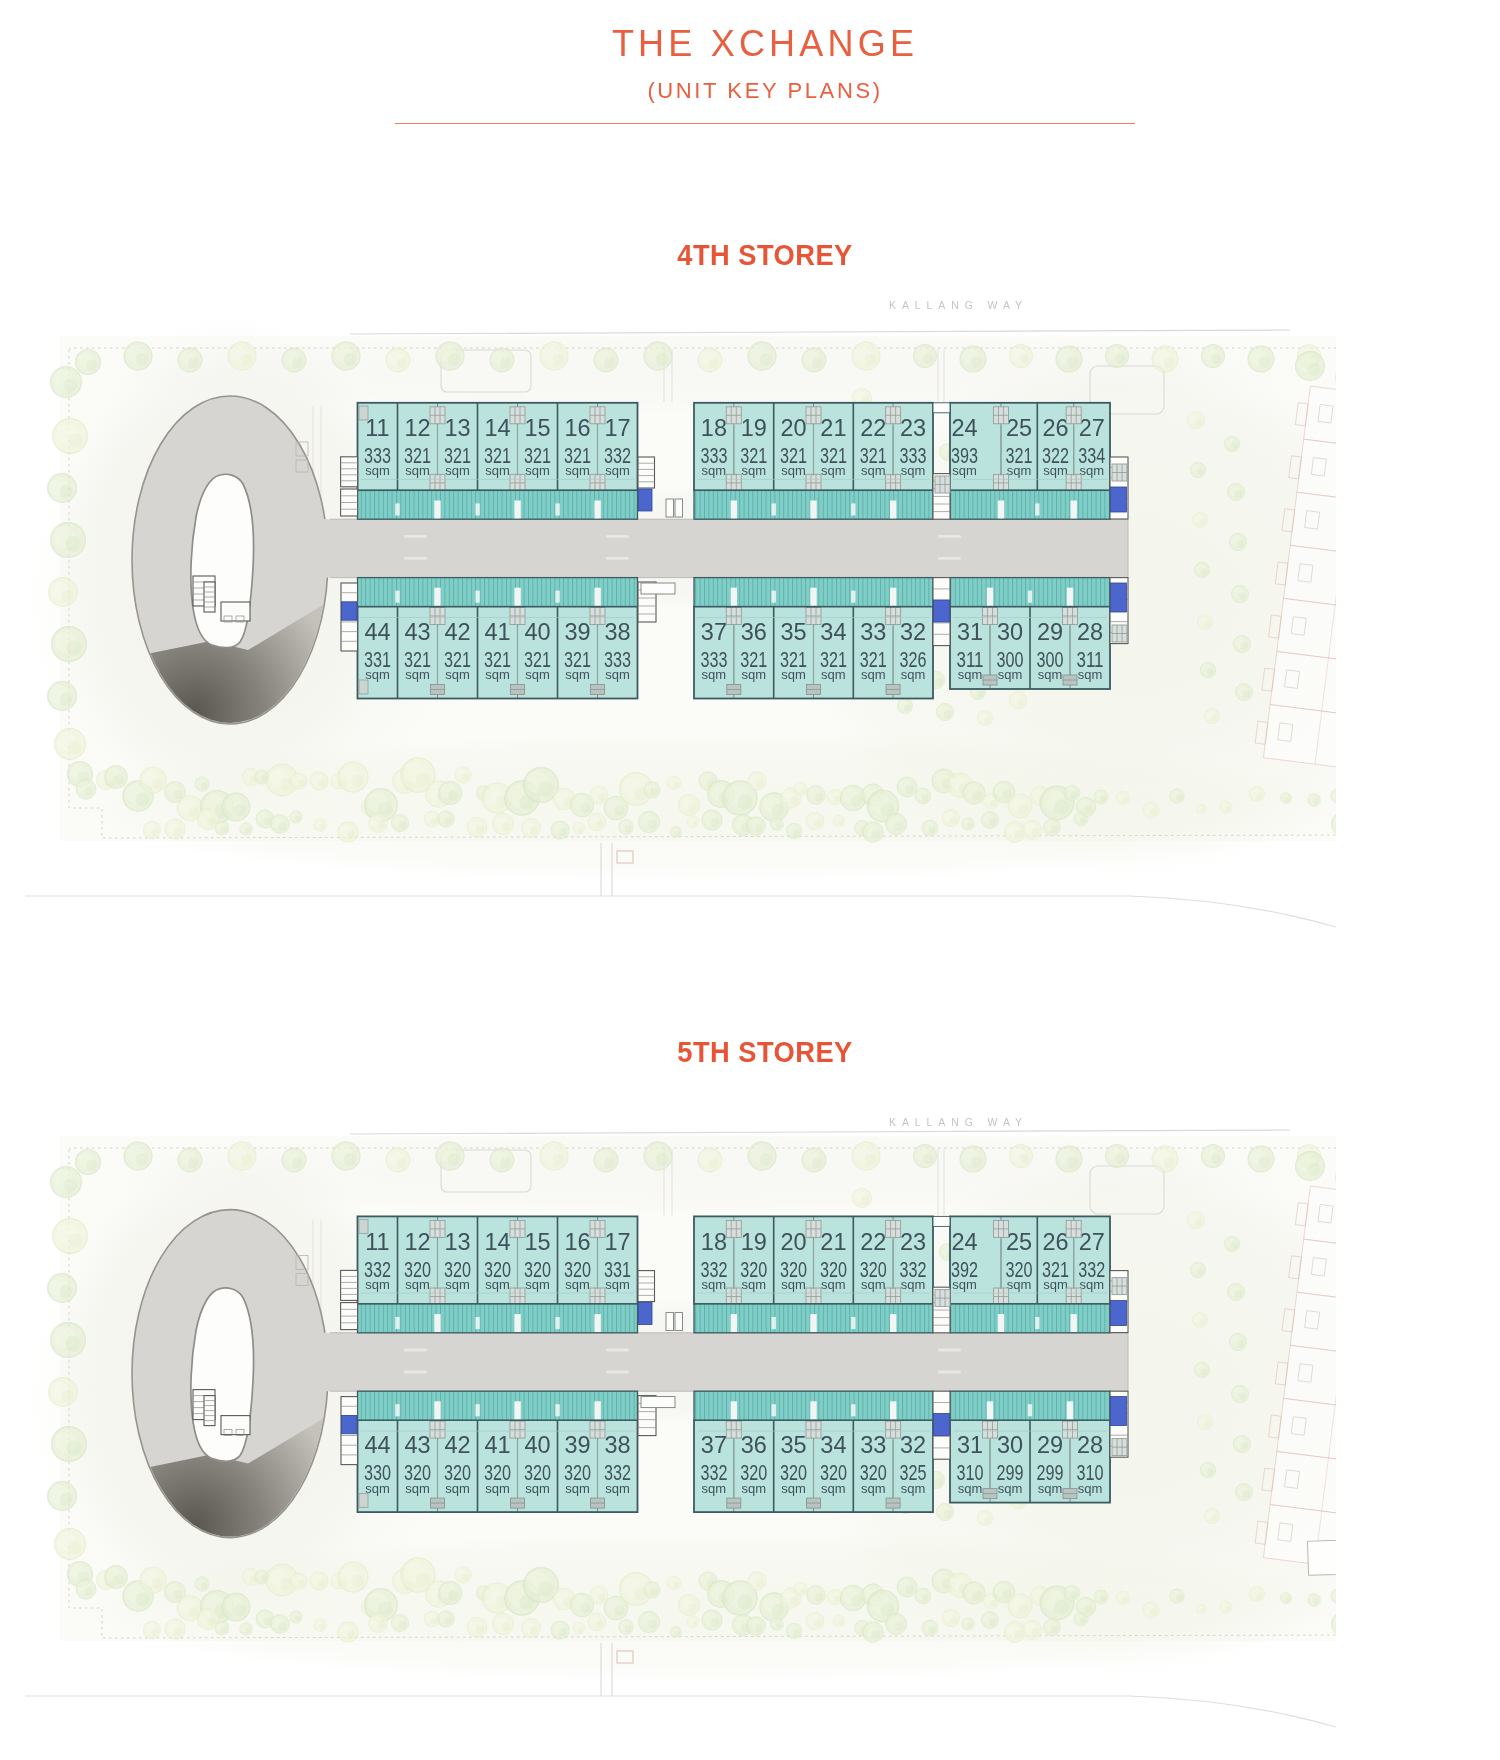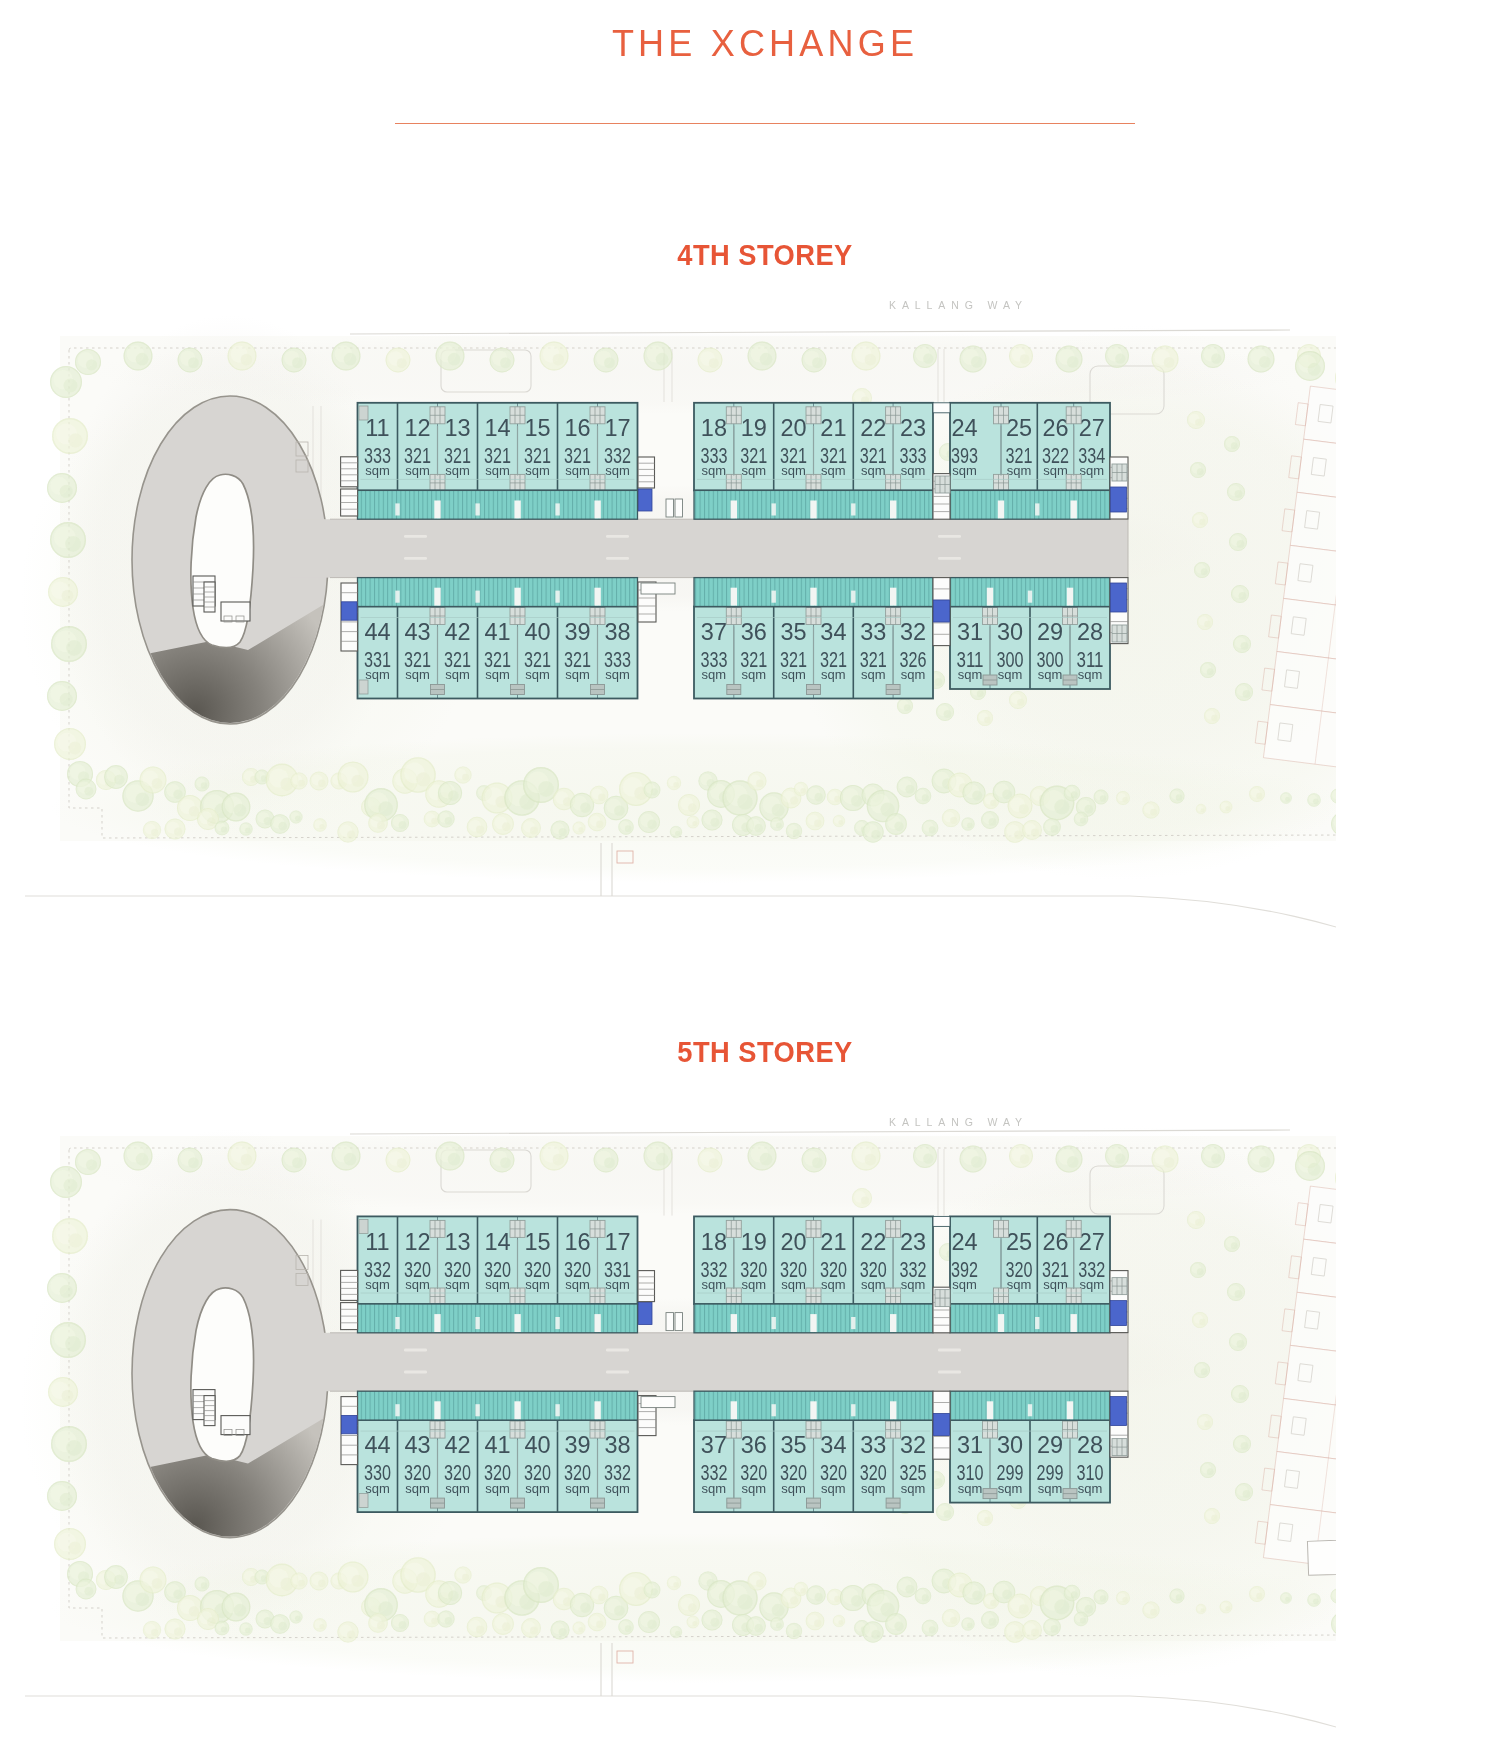--- a/index.html
+++ b/index.html
@@ -5,20 +5,21 @@
 .t1{position:absolute;left:385px;top:23px;width:760px;text-align:center;font-size:36px;letter-spacing:4.2px;color:#e8603f}
 .t2{position:absolute;left:385px;top:78px;width:760px;text-align:center;font-size:22px;letter-spacing:2.6px;color:#e8603f}
 .hr{position:absolute;left:395px;top:123px;width:740px;border-top:1.5px solid #e8825f}
 .s1{position:absolute;left:385px;top:239px;width:760px;text-align:center;font-size:29px;font-weight:bold;letter-spacing:0.5px;transform:scaleX(.94);color:#e75536}
 .s2{position:absolute;left:385px;top:1036px;width:760px;text-align:center;font-size:29px;font-weight:bold;letter-spacing:0.5px;transform:scaleX(.94);color:#e75536}
 </style></head><body>
 <div class="page">
 
 <div class="t1">THE XCHANGE</div>
 
+<div class="t2">(UNIT KEY PLANS)</div>
 
 <div class="hr"></div>
 
 <div class="s1">4TH STOREY</div>
 
 <div class="s2">5TH STOREY</div>
 <svg width="1500" height="1760" viewBox="0 0 1500 1760" style="position:absolute;left:0;top:0">
 <defs>
 <g id="tr0" opacity="0.8">
           <circle r="1" fill="#e4efd3" fill-opacity="0.85"></circle>

